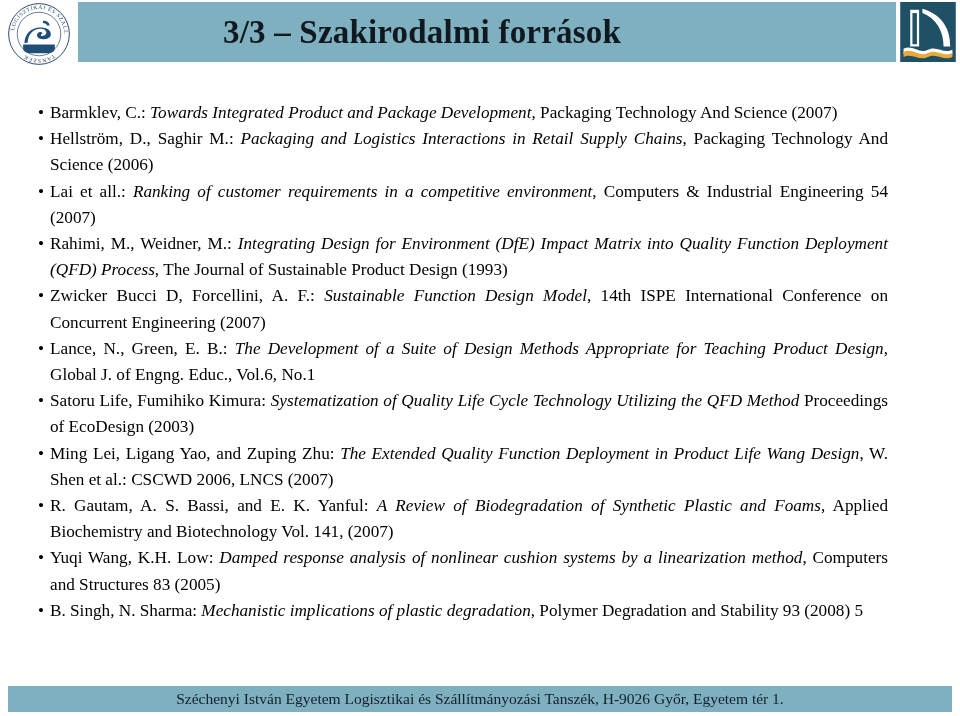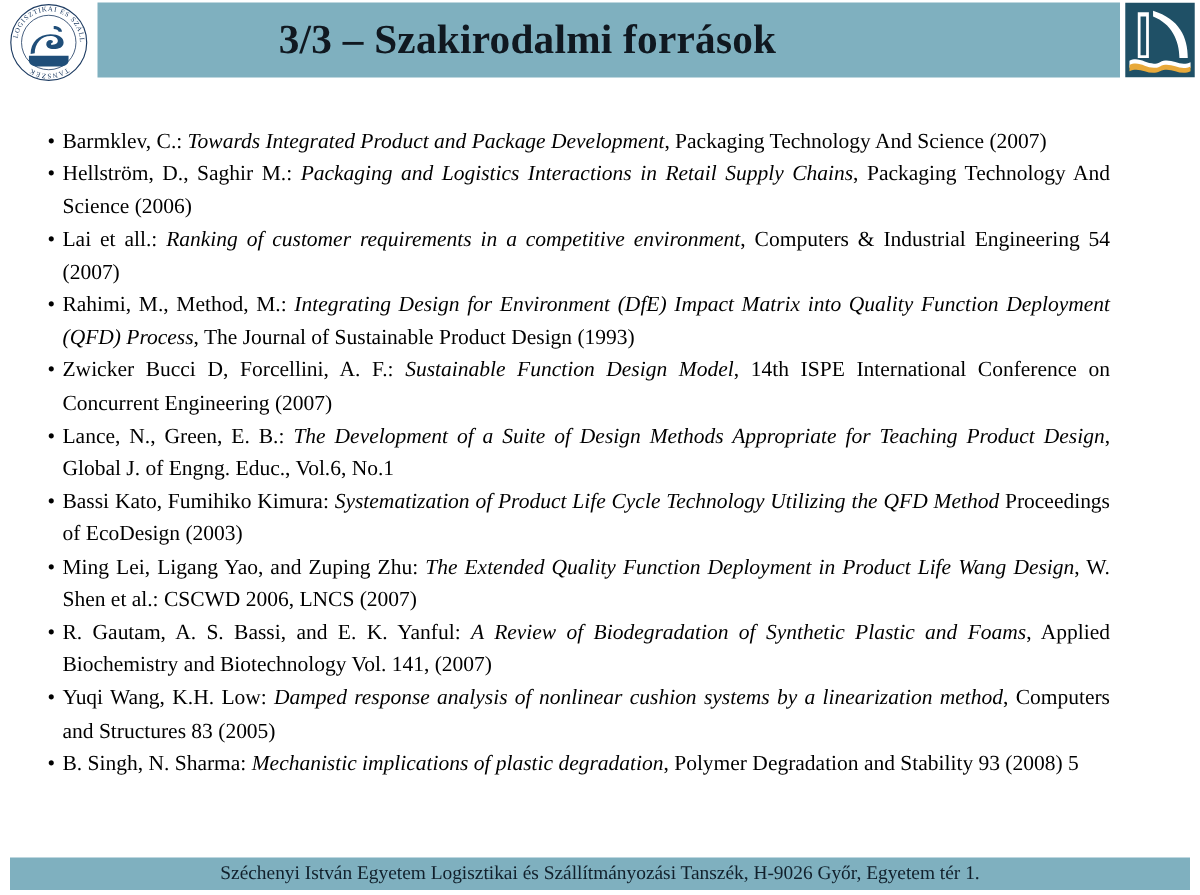--- a/index.html
+++ b/index.html
@@ -181,33 +181,33 @@
     <p class="ref-item">
       <span class="bullet">•</span>
       <span class="txt"><span>Hellström, D., Saghir M.: </span><i>Packaging and Logistics Interactions in Retail Supply Chains</i><span>, Packaging Technology And Science (2006)</span></span>
     </p>
     <p class="ref-item">
       <span class="bullet">•</span>
       <span class="txt"><span>Lai et all.: </span><i>Ranking of customer requirements in a competitive environment</i><span>, Computers &amp; Industrial Engineering 54 (2007)</span></span>
     </p>
     <p class="ref-item">
       <span class="bullet">•</span>
-      <span class="txt"><span>Rahimi, M., Method, M.: </span><i>Integrating Design for Environment (DfE) Impact Matrix into Quality Function Deployment (QFD) Process</i><span>, The Journal of Sustainable Product Design (1993)</span></span>
+      <span class="txt"><span>Rahimi, M., Weidner, M.: </span><i>Integrating Design for Environment (DfE) Impact Matrix into Quality Function Deployment (QFD) Process</i><span>, The Journal of Sustainable Product Design (1993)</span></span>
     </p>
     <p class="ref-item">
       <span class="bullet">•</span>
       <span class="txt"><span>Zwicker Bucci D, Forcellini, A. F.: </span><i>Sustainable Function Design Model</i><span>, 14th ISPE International Conference on Concurrent Engineering (2007)</span></span>
     </p>
     <p class="ref-item">
       <span class="bullet">•</span>
       <span class="txt"><span>Lance, N., Green, E. B.: </span><i>The Development of a Suite of Design Methods Appropriate for Teaching Product Design</i><span>, Global J. of Engng. Educ., Vol.6, No.1</span></span>
     </p>
     <p class="ref-item">
       <span class="bullet">•</span>
-      <span class="txt"><span>Bassi Kato, Fumihiko Kimura: </span><i>Systematization of Product Life Cycle Technology Utilizing the QFD Method</i><span> Proceedings of EcoDesign (2003)</span></span>
+      <span class="txt"><span>Satoru Life, Fumihiko Kimura: </span><i>Systematization of Quality Life Cycle Technology Utilizing the QFD Method</i><span> Proceedings of EcoDesign (2003)</span></span>
     </p>
     <p class="ref-item">
       <span class="bullet">•</span>
       <span class="txt"><span>Ming Lei, Ligang Yao, and Zuping Zhu: </span><i>The Extended Quality Function Deployment in Product Life Wang Design</i><span>, W. Shen et al.: CSCWD 2006, LNCS (2007)</span></span>
     </p>
     <p class="ref-item">
       <span class="bullet">•</span>
       <span class="txt"><span>R. Gautam, A. S. Bassi, and E. K. Yanful: </span><i>A Review of Biodegradation of Synthetic Plastic and Foams</i><span>, Applied Biochemistry and Biotechnology Vol. 141, (2007)</span></span>
     </p>
     <p class="ref-item">

